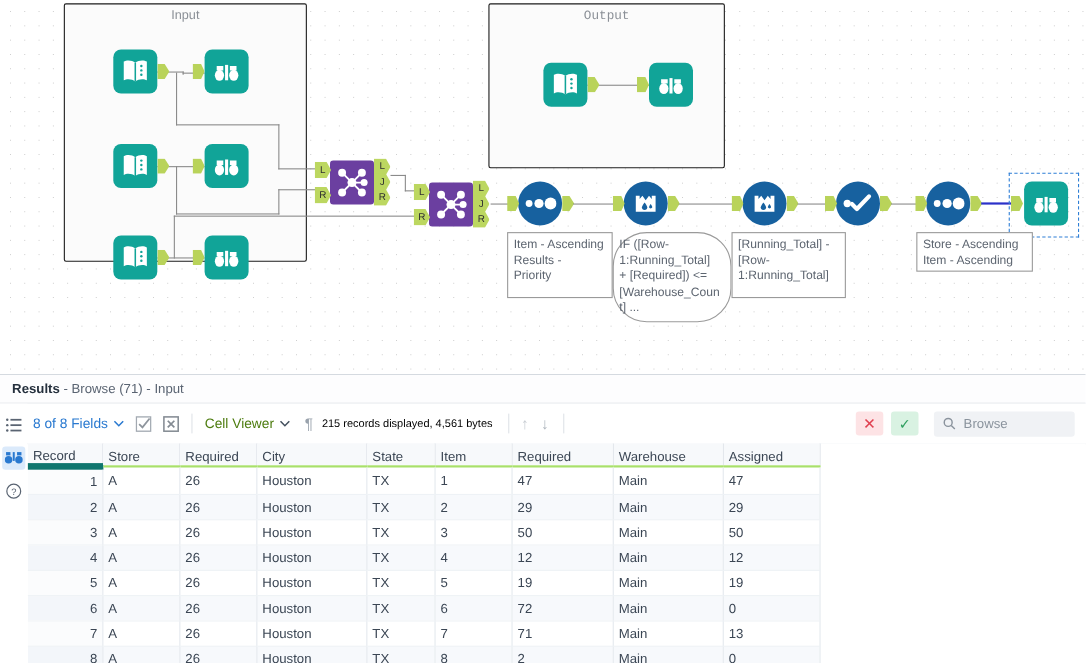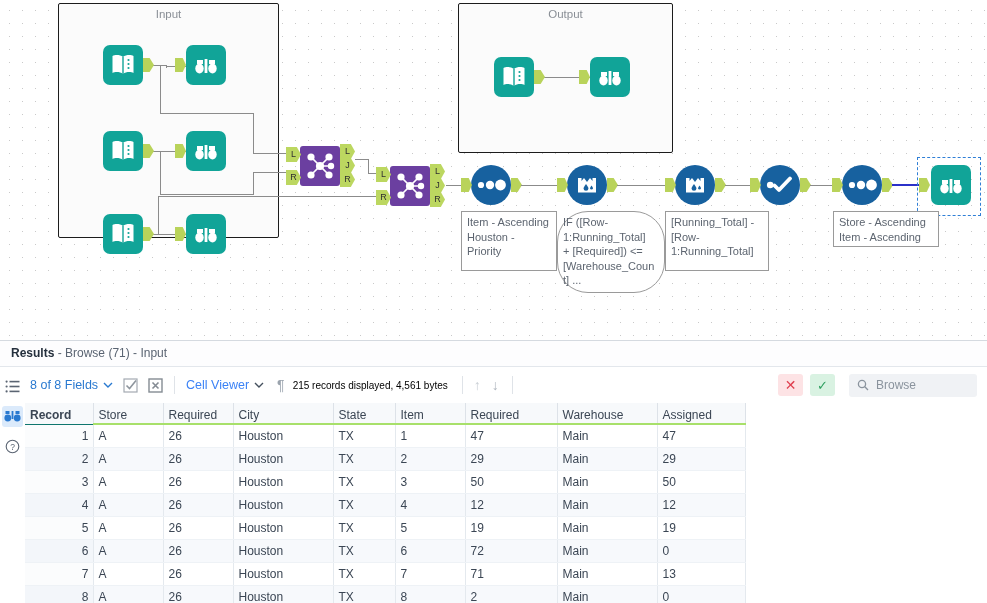--- a/index.html
+++ b/index.html
@@ -89,21 +89,21 @@
     border-bottom:1px solid #e6eaee;background:#ffffff;
   }
   .tb-gap{width:30px;}
   .fields-sel{
     color:#2979d0;font-size:12.5px;display:flex;align-items:center;gap:5px;cursor:pointer;
   }
   .tb-ico{
     width:15px;height:15px;margin-left:10px;opacity:.62;cursor:pointer;
   }
   .tb-div{width:1px;height:18px;background:#dfe3e8;margin:0 11px;}
-  .cellviewer{display:flex;align-items:center;gap:5px;font-size:12.5px;color:#3b82f6;cursor:pointer;}
+  .cellviewer{display:flex;align-items:center;gap:5px;font-size:12.5px;color:#4d7c0f;cursor:pointer;}
   .pilcrow{margin-left:13px;color:#9aa3ad;font-size:14px;cursor:pointer;}
   .rec-count{margin-left:8px;font-size:10px;color:#000000;}
   .arr{margin-left:11px;font-size:14px;cursor:pointer;}
   .arr.up{color:#c9ced4;}
   .arr.dn{color:#aeb5bd;}
 
   .tb-right{position:absolute;right:0;top:0;height:36px;display:flex;align-items:center;}
   .btn-x{
     width:25px;height:22px;background:#fde3e5;border-radius:3px;color:#e04050;
     display:flex;align-items:center;justify-content:center;font-size:14px;cursor:pointer;
@@ -127,42 +127,42 @@
 
   
   #grid-wrap{position:absolute;left:25px;top:62px;right:0;bottom:0;overflow:hidden;background:#ffffff;}
   table{border-collapse:collapse;font-size:12px;table-layout:fixed;}
   th{
     background:#f7f9fb;font-weight:normal;color:#3b4654;text-align:left;
     padding:4px 0 0 5px;height:21px;box-sizing:border-box;
     border-right:1px solid #dde2e8;border-bottom:2.5px solid #a8e06a;
     position:relative;font-size:12px;
   }
-  th.rec{border-bottom:1px solid #0f766e;background:#f7f9fb;font-weight:bold;}
+  th.rec{border-bottom:6px solid #0f766e;background:#f7f9fb;}
   td{
     padding:2px 0 2px 5px;height:18px;color:#3b4654;
     border-right:1px solid #e4e9ee;border-bottom:1px solid #eef2f6;
     white-space:nowrap;overflow:hidden;
   }
   td.rec{text-align:right;padding-right:4px;background:#fbfcfd;color:#3b4654;}
   tr.alt td{background:#f7f9fc;}
   tr.alt td.rec{background:#f3f6fa;}
 </style>
 </head>
 <body>
 
 <div id="app">
 
   <div id="canvas">
 
     <div class="container-box" style="left:58px;top:3px;width:219px;height:233px;">
       <div class="container-title">Input</div>
     </div>
 
-    <div class="container-box" style="left:458px;top:3px;width:213px;height:148px;">
+    <div class="container-box" style="left:444px;top:3px;width:213px;height:148px;font-family:Liberation Mono, monospace;">
       <div class="container-title">Output</div>
     </div>
 
     <div class="wire h" style="left:143px;top:65px;width:24px;"></div>
     <div class="wire v" style="left:166px;top:65px;height:3px;"></div>
     <div class="wire h" style="left:166px;top:66px;width:20px;"></div>
 
     <div class="wire v" style="left:160px;top:66px;height:48px;"></div>
     <div class="wire h" style="left:160px;top:113px;width:94px;"></div>
     <div class="wire v" style="left:253px;top:113px;height:41px;"></div>
@@ -403,21 +403,21 @@
           <path d="M16 7 L22 7 L22 11 L16 11 Z" fill="#fff"></path>
           <ellipse cx="6.5" cy="15.5" rx="4.2" ry="5" fill="#fff"></ellipse>
           <ellipse cx="19.5" cy="15.5" rx="4.2" ry="5" fill="#fff"></ellipse>
           <rect x="11.6" y="6" width="2.8" height="14" fill="#fff"></rect>
         </svg>
       </div>
     </div>
 
     <div class="annot" style="left:461px;top:211px;width:96px;height:60px;">
       <div>Item - Ascending</div>
-      <div>Houston -</div>
+      <div>Results -</div>
       <div>Priority</div>
     </div>
 
     <div class="annot" style="left:557px;top:211px;width:108px;height:82px;border-radius:31px;">
       <div>IF ([Row-</div>
       <div>1:Running_Total]</div>
       <div>+ [Required]) &lt;=</div>
       <div>[Warehouse_Coun</div>
       <div>t] ...</div>
     </div>

